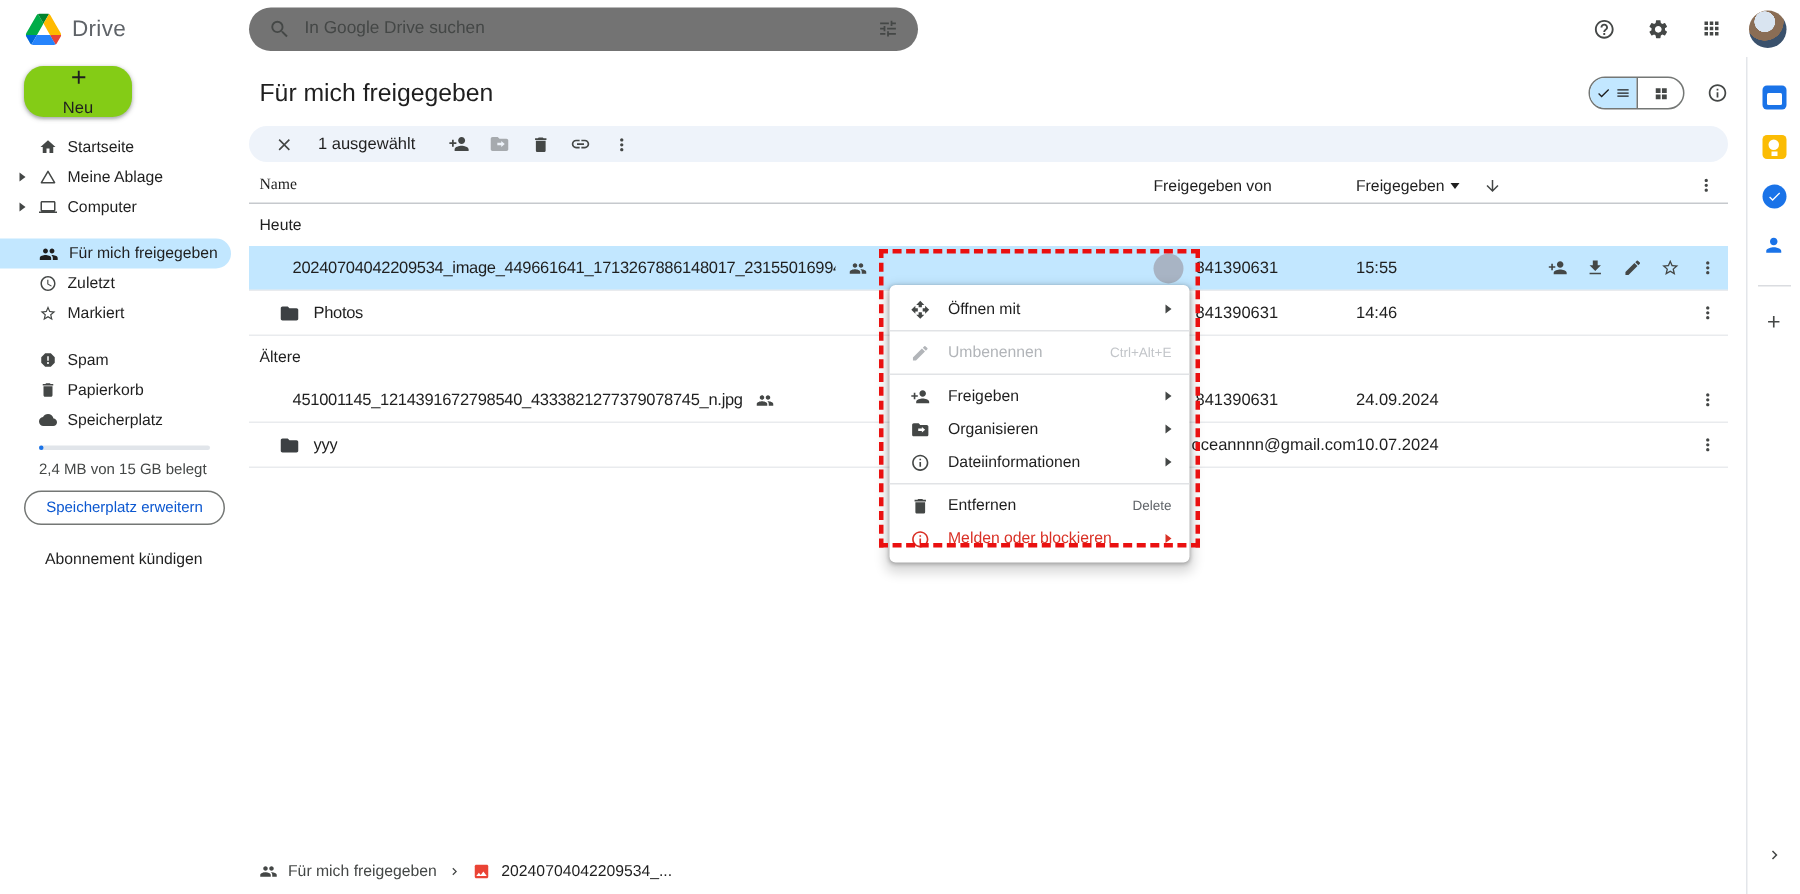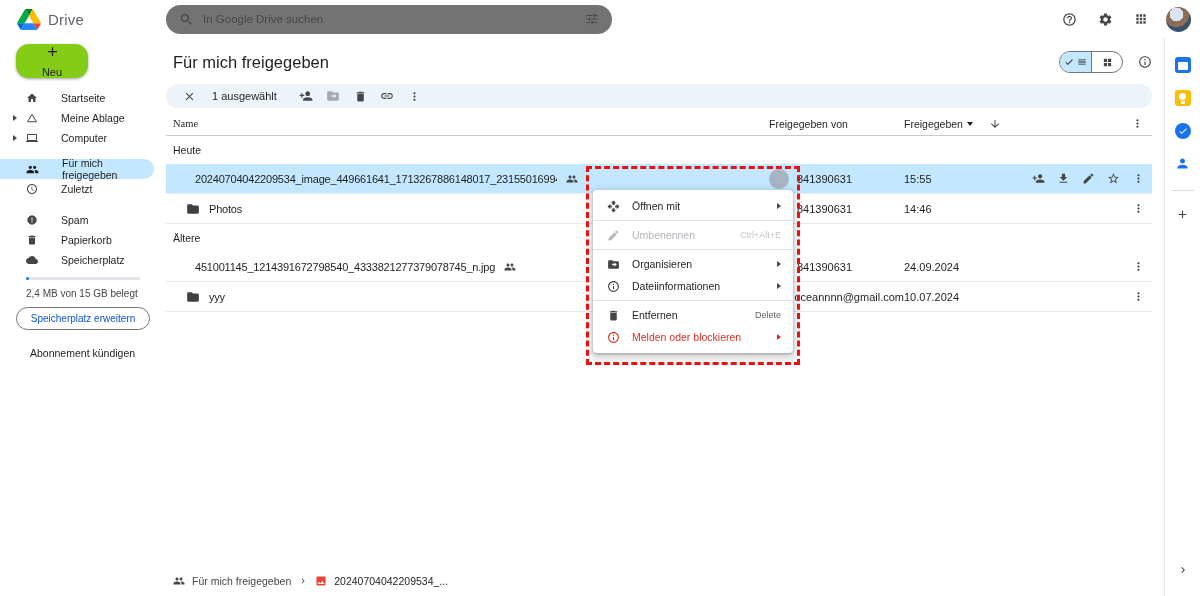--- a/index.html
+++ b/index.html
@@ -29,21 +29,21 @@
   .keep::after { content:""; position:absolute; left:4.5px; top:3px; width:7px; height:7px; background:#fff; border-radius:50%; }
   .keep::before { content:""; position:absolute; left:6px; bottom:2.5px; width:4px; height:3px; background:#fff; }
   .tasks { width:16px; height:16px; border-radius:50%; background:#1a73e8; display:flex; align-items:center; justify-content:center; cursor:pointer; }
   .rail-collapse { position:absolute; bottom:20px; cursor:pointer; }
 
   
   .sidebar { position:absolute; top:38px; left:0; bottom:0; width:160px; font-size:10.5px; background:#fff; }
   .new-btn { margin:6px 0 10px 16px; width:72px; height:34px; border-radius:13px; background:#84cc16;
     box-shadow:0 1px 2px rgba(60,64,67,.3),0 1px 3px 1px rgba(60,64,67,.15);
     display:flex; align-items:center; justify-content:center; gap:7px; font-weight:500; font-size:11px; cursor:pointer;flex-direction:column; }
-  .nav-item { height:20px; display:flex; align-items:center; gap:23px; padding-left:26px; position:relative; margin-right:6px; border-radius:0 10px 10px 0; cursor:pointer; }
+  .nav-item { height:20px; display:flex; align-items:center; gap:7px; padding-left:26px; position:relative; margin-right:6px; border-radius:0 10px 10px 0; cursor:pointer; }
   .nav-item.selected { background:#c2e7ff; }
   .nav-item .tw { position:absolute; left:13px; width:0; height:0; border-top:3.5px solid transparent; border-bottom:3.5px solid transparent; border-left:4.5px solid #444746; }
   .nav-sp { height:11px; }
   .storage-track { height:3px; background:#e1e5ea; border-radius:2px; margin:7px 20px 0 26px; position:relative; }
   .storage-track i { position:absolute; left:0; top:0; bottom:0; width:3px; background:#1a73e8; border-radius:2px; }
   .storage-usage { margin:8px 0 0 26px; font-size:10px; color:#444746; }
   .upgrade-btn { margin:8px 0 0 16px; width:134px; height:23px; border:1px solid #747775; border-radius:13px; background:#fff; color:#0b57d0; font-size:10px; font-weight:500; display:flex; align-items:center; justify-content:center; cursor:pointer; }
   .cancel-sub { margin:17px 0 0 30px; font-size:10.5px; font-weight:500; cursor:pointer; }
 
   
@@ -197,20 +197,28 @@
     <span>Für mich freigegeben</span>
   </div>
   <div class="nav-item">
     <span class="ic">
         <svg width="12" height="12" viewBox="0 0 24 24" fill="currentColor">
           <path d="M11.99 2C6.47 2 2 6.48 2 12s4.47 10 9.99 10C17.52 22 22 17.52 22 12S17.52 2 11.99 2zM12 20c-4.42 0-8-3.58-8-8s3.58-8 8-8 8 3.58 8 8-3.58 8-8 8zm.5-13H11v6l5.25 3.15.75-1.23-4.5-2.67z"></path>
         </svg>
       </span>
     <span>Zuletzt</span>
   </div>
+  <div class="nav-item">
+    <span class="ic">
+        <svg width="12" height="12" viewBox="0 0 24 24" fill="currentColor">
+          <path d="M22 9.24l-7.19-.62L12 2 9.19 8.63 2 9.24l5.46 4.73L5.82 21 12 17.27 18.18 21l-1.63-7.03L22 9.24zM12 15.4l-3.76 2.27 1-4.28-3.32-2.88 4.38-.38L12 6.1l1.71 4.04 4.38.38-3.32 2.88 1 4.28L12 15.4z"></path>
+        </svg>
+      </span>
+    <span>Markiert</span>
+  </div>
 
   <div class="nav-sp"></div>
 
   <div class="nav-item">
     <span class="ic">
         <svg width="12" height="12" viewBox="0 0 24 24" fill="currentColor">
           <path d="M15.73 3H8.27L3 8.27v7.46L8.27 21h7.46L21 15.73V8.27L15.73 3zM12 17.3c-.72 0-1.3-.58-1.3-1.3 0-.72.58-1.3 1.3-1.3.72 0 1.3.58 1.3 1.3 0 .72-.58 1.3-1.3 1.3zm1-4.3h-2V7h2v6z"></path>
         </svg>
       </span>
     <span>Spam</span>
@@ -523,20 +531,29 @@
           <path d="M3 17.25V21h3.75L17.81 9.94l-3.75-3.75L3 17.25zM20.71 7.04a.996.996 0 0 0 0-1.41l-2.34-2.34a.996.996 0 0 0-1.41 0l-1.83 1.83 3.75 3.75 1.83-1.83z"></path>
         </svg>
       </span>
     <span>Umbenennen</span>
     <span class="mi-right">Ctrl+Alt+E</span>
   </div>
   <div class="menu-divider"></div>
   <div class="menu-item">
     <span class="ic mi">
         <svg width="13" height="13" viewBox="0 0 24 24" fill="currentColor">
+          <path d="M15 12c2.21 0 4-1.79 4-4s-1.79-4-4-4-4 1.79-4 4 1.79 4 4 4zm-9-2V7H4v3H1v2h3v3h2v-3h3v-2H6zm9 4c-2.67 0-8 1.34-8 4v2h16v-2c0-2.66-5.33-4-8-4z"></path>
+        </svg>
+      </span>
+    <span>Freigeben</span>
+    <span class="arrow-r"></span>
+  </div>
+  <div class="menu-item">
+    <span class="ic mi">
+        <svg width="13" height="13" viewBox="0 0 24 24" fill="currentColor">
           <path d="M20 6h-8l-2-2H4c-1.1 0-2 .9-2 2v12c0 1.1.9 2 2 2h16c1.1 0 2-.9 2-2V8c0-1.1-.9-2-2-2zm-6 9.5v-2H9.5v-3H14V8.5l4 3.5-4 3.5z"></path>
         </svg>
       </span>
     <span>Organisieren</span>
     <span class="arrow-r"></span>
   </div>
   <div class="menu-item">
     <span class="ic mi">
         <svg width="13" height="13" viewBox="0 0 24 24" fill="currentColor">
           <path d="M11 7h2v2h-2zm0 4h2v6h-2zm1-9C6.48 2 2 6.48 2 12s4.48 10 10 10 10-4.48 10-10S17.52 2 12 2zm0 18c-4.41 0-8-3.59-8-8s3.59-8 8-8 8 3.59 8 8-3.59 8-8 8z"></path>

